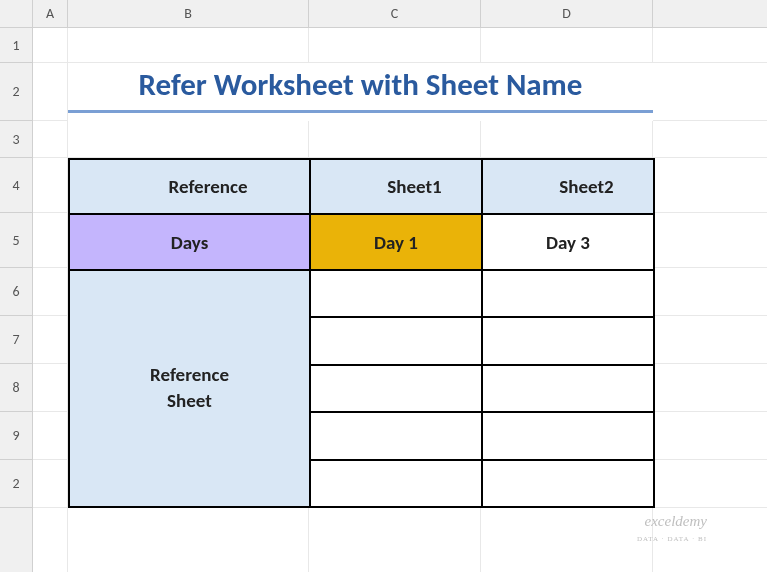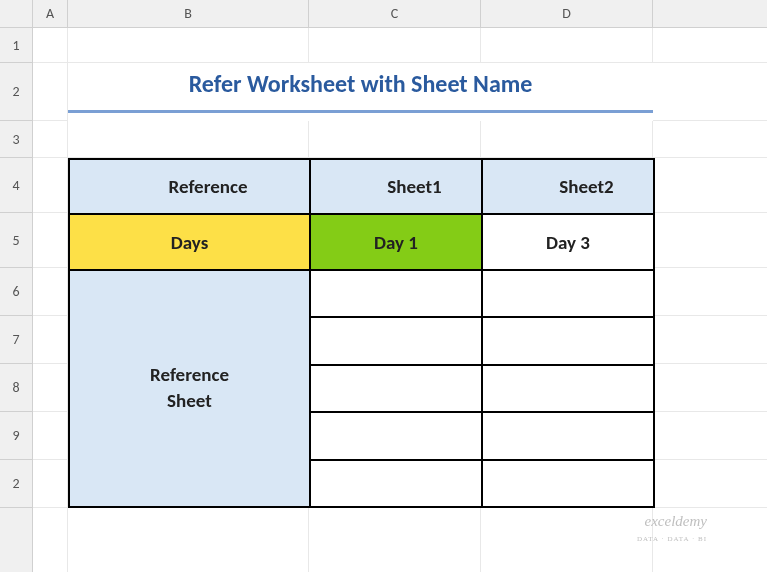--- a/index.html
+++ b/index.html
@@ -35,21 +35,21 @@
       border-right: 1px solid #e8e8e8;
       border-bottom: 1px solid #e8e8e8;
       background: #fff;
     }
     .title-cell {
       grid-column: 3 / 6;
       grid-row: 3;
       display: flex;
       align-items: center;
       justify-content: center;
-      font-size: 24px;
+      font-size: 31px;
       font-weight: 600;
       color: #2a5a9e;
       border-bottom: 3px solid #7a9fd4;
       padding-bottom: 6px;
       margin-bottom: 8px;
     }
     .table-area {
       grid-column: 3 / 6;
       grid-row: 5 / 12;
     }
@@ -73,21 +73,21 @@
     .header-row td, .header-row th {
       height: 55px;
       background: #d9e7f5;
       padding-left: 37px;
     }
     .days-row td, .days-row th {
       height: 55px;
       background: #fff;
     }
     .days-row td:first-child {
-      background: #fde047;
+      background: #c4b5fd;
     }
     .data-row td {
       height: 47px;
       font-weight: normal;
     }
     .merged-label {
       background: #d9e7f5 !important;
       font-weight: bold !important;
       font-size: 19px;
       line-height: 1.4;
@@ -180,21 +180,21 @@
         <col class="col-s2">
       </colgroup>
       <tbody>
           <tr class="header-row">
         <td>Reference</td>
         <td>Sheet1</td>
         <td>Sheet2</td>
       </tr>
       <tr class="days-row">
         <td>Days</td>
-        <td style="background:#84cc16;">Day 1</td>
+        <td style="background:#eab308;">Day 1</td>
         <td style="background:#fff;">Day 3</td>
       </tr>
       <tr class="data-row">
         <td rowspan="5" class="merged-label">
           <span>Reference</span><br>
           <span>Sheet</span>
         </td>
         <td></td>
         <td></td>
       </tr>

